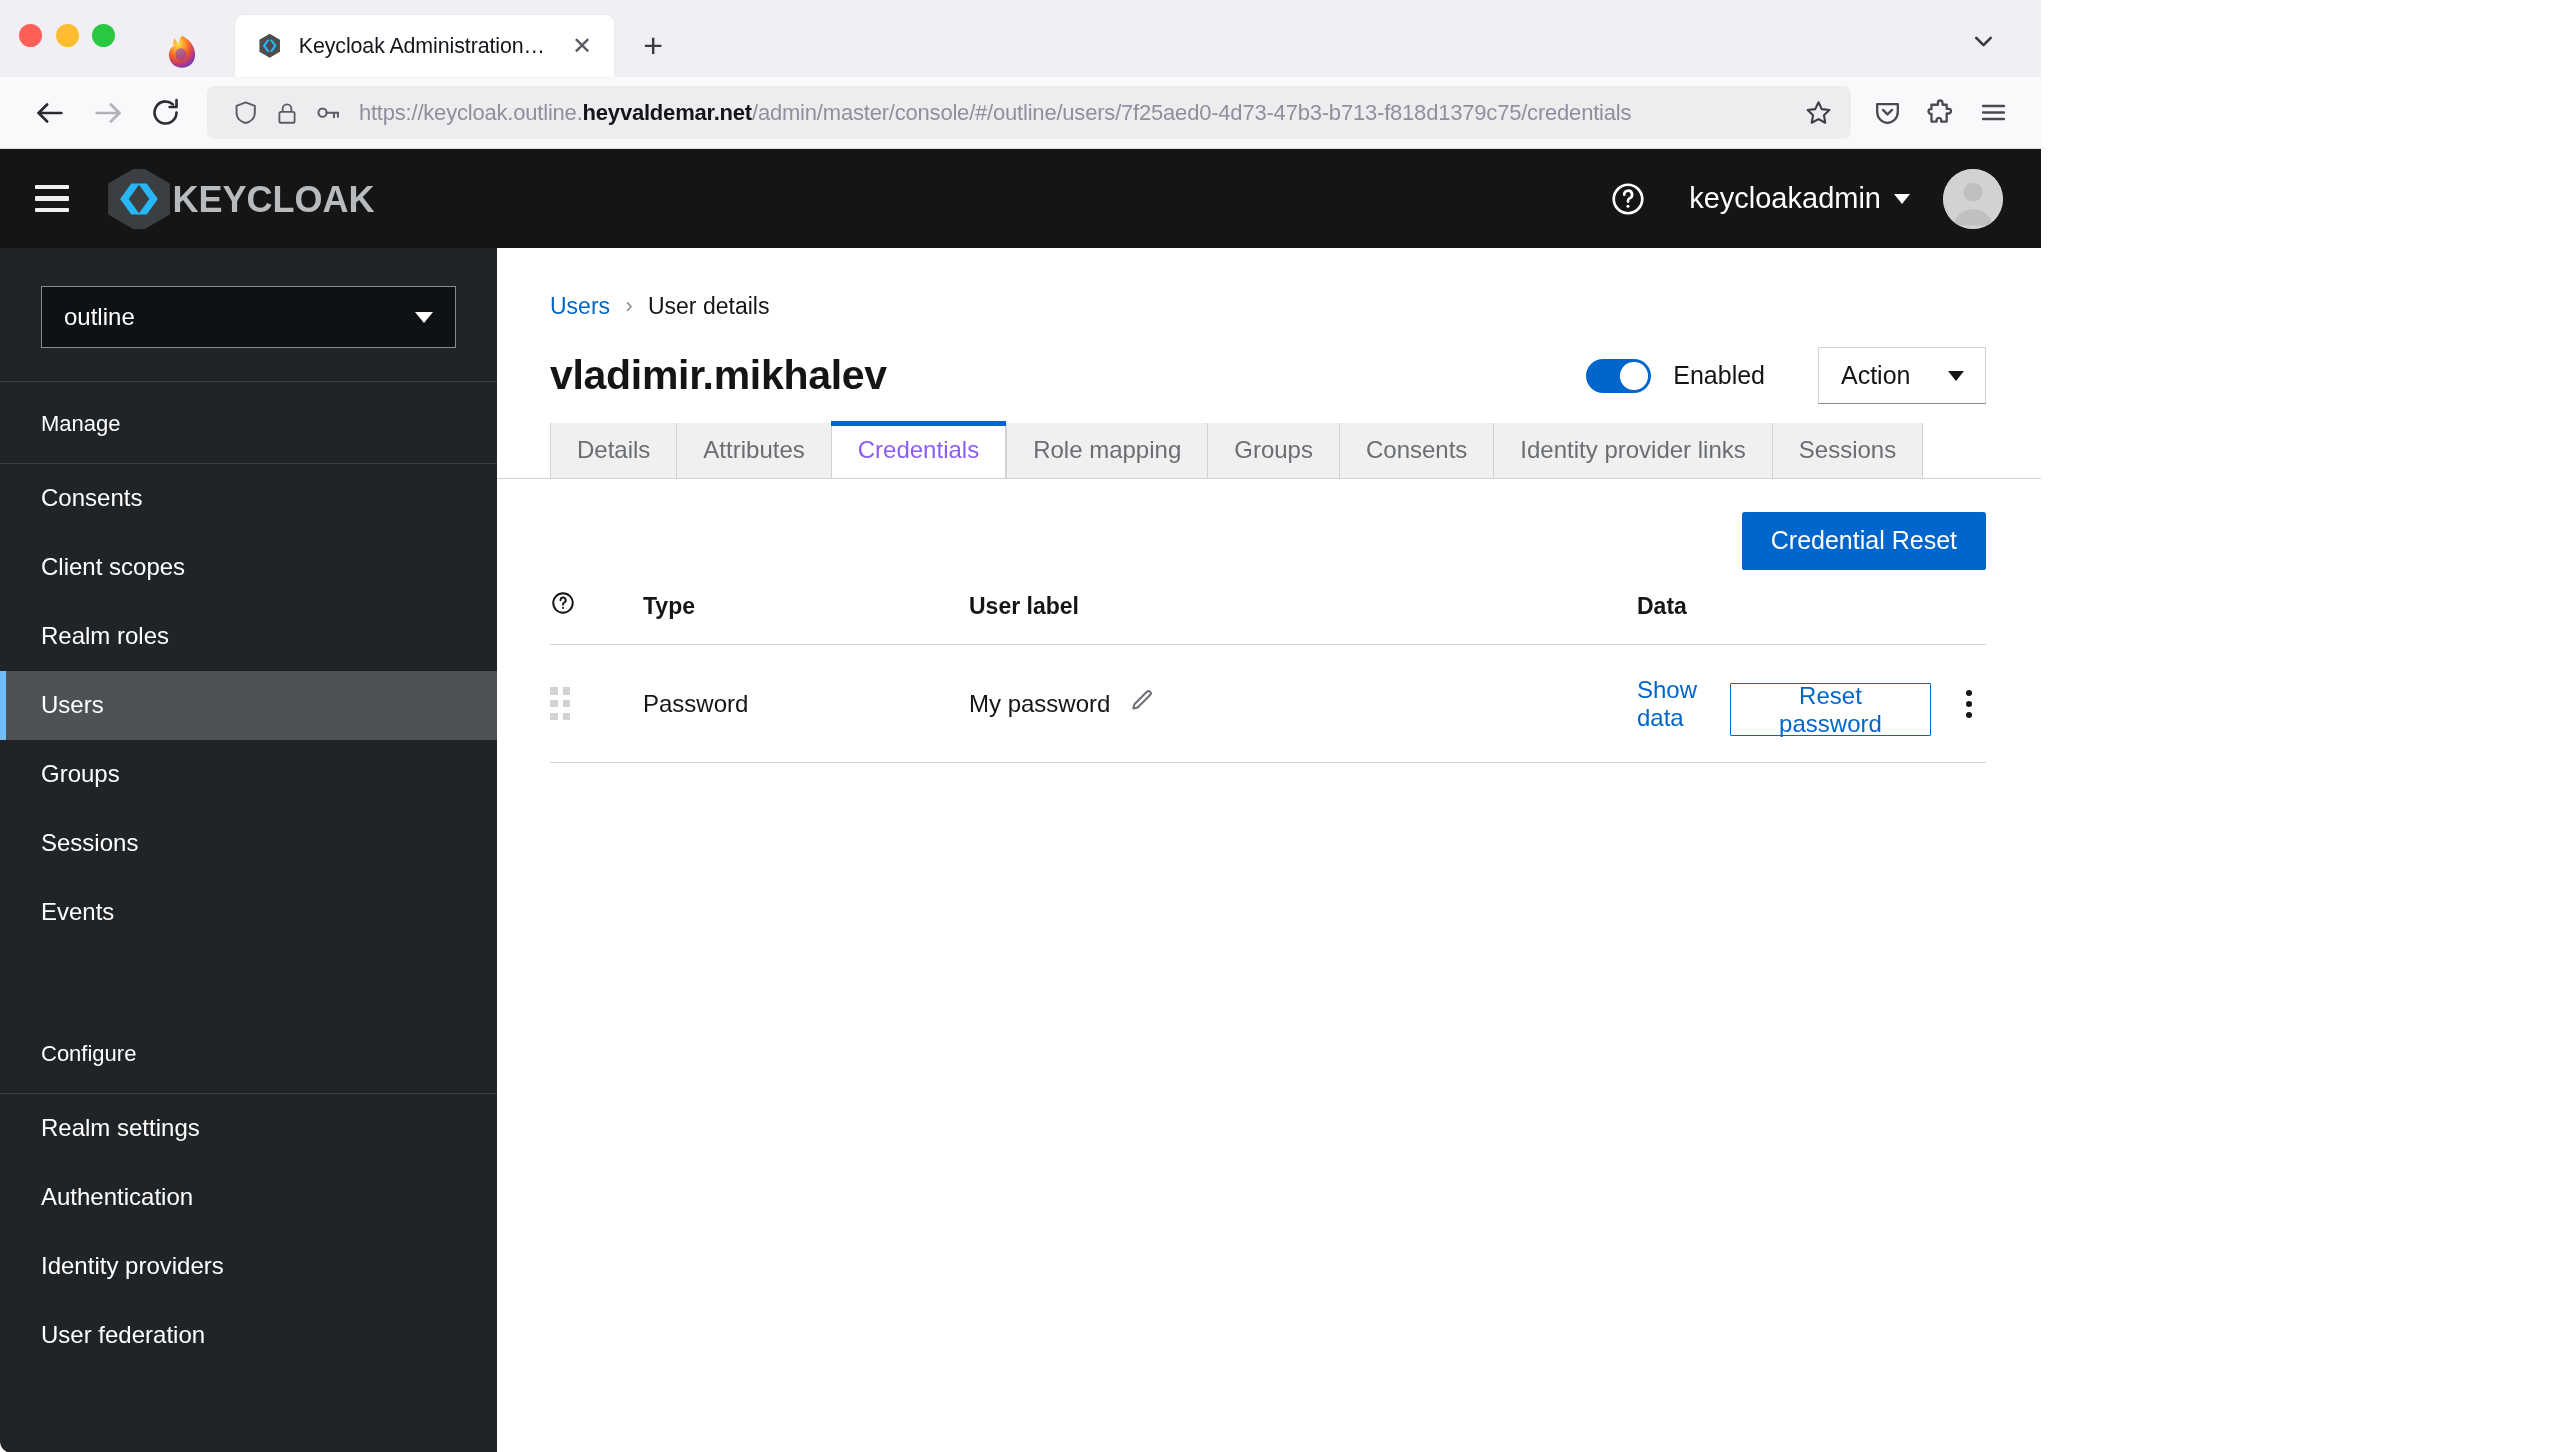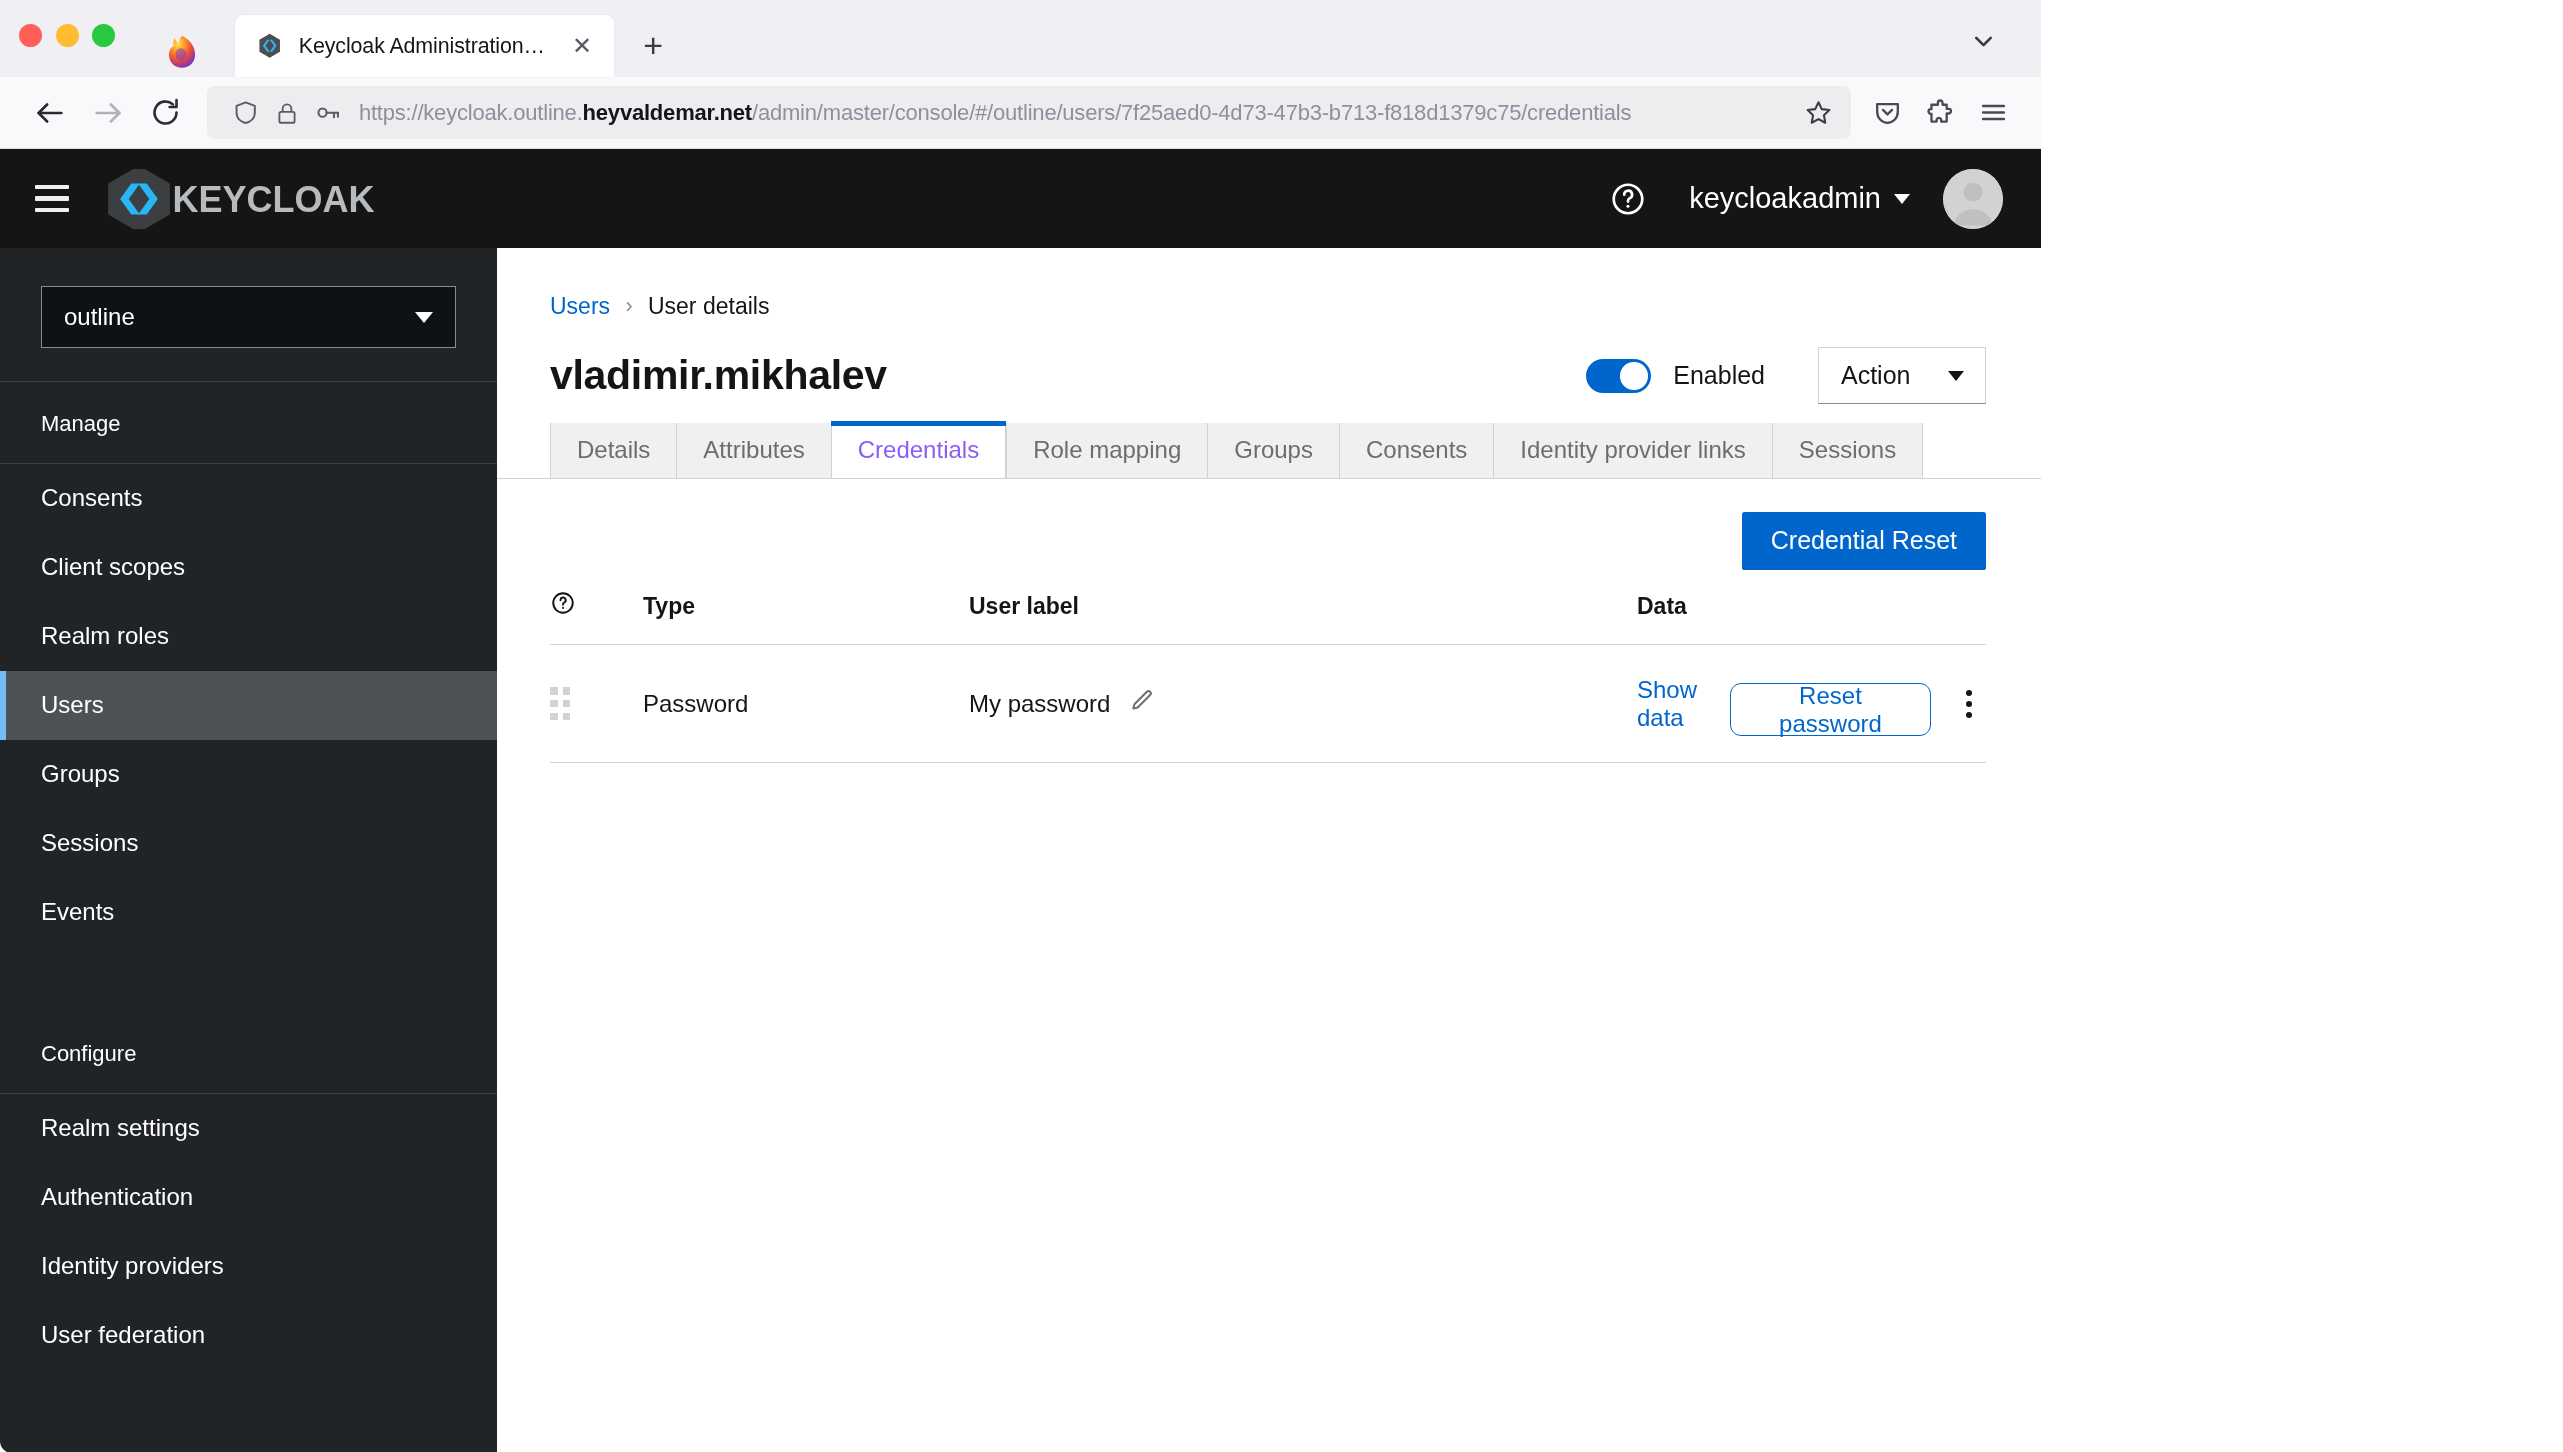--- a/index.html
+++ b/index.html
@@ -282,21 +282,21 @@
   .grip { display: grid; grid-template-columns: repeat(2, 7.7px); gap: 5.1px; width: 20.6px; }
   .grip i { display: block; width: 7.7px; height: 7.7px; background: #d2d2d2; }
 
   .userlabel-cell { display: flex; align-items: center; gap: 19px; }
   .pencil { color: #6a6e73; }
   .link { color: #0066cc; text-decoration: none; font-size: 24px; }
 
   .row-actions { display: flex; align-items: center; justify-content: flex-end; gap: 22px; }
   .outline-btn {
     border: 1.3px solid #0066cc; color: #0066cc; background: #fff;
-    font-size: 24px; padding: 0 24px; height: 53px; border-radius: 11px;
+    font-size: 24px; padding: 0 24px; height: 53px; border-radius: 1px;
     display: flex; align-items: center; margin-top: 12px;
   }
   .kebab {
     width: 38px; height: 48px;
     display: flex; flex-direction: column; align-items: center; justify-content: center; gap: 5.1px;
   }
   .kebab i { width: 6px; height: 6px; border-radius: 50%; background: #151515; display: block; }
 </style>
 </head>
 <body>

